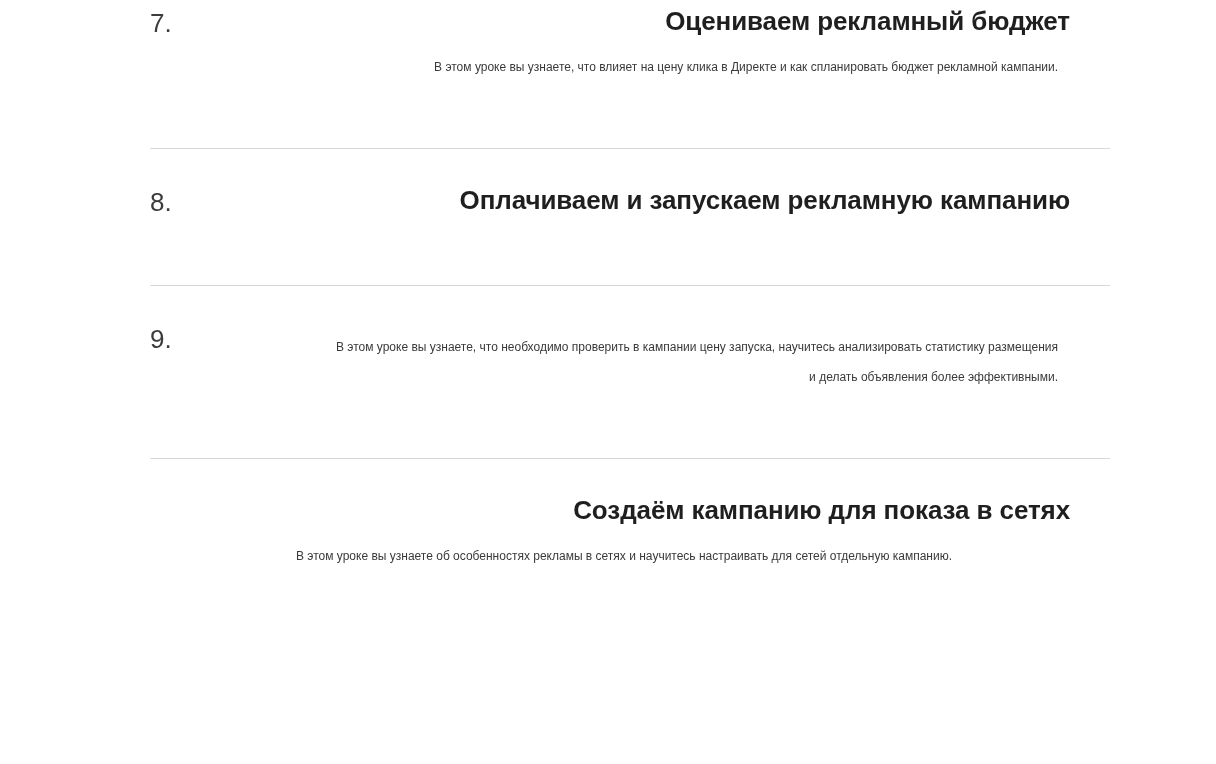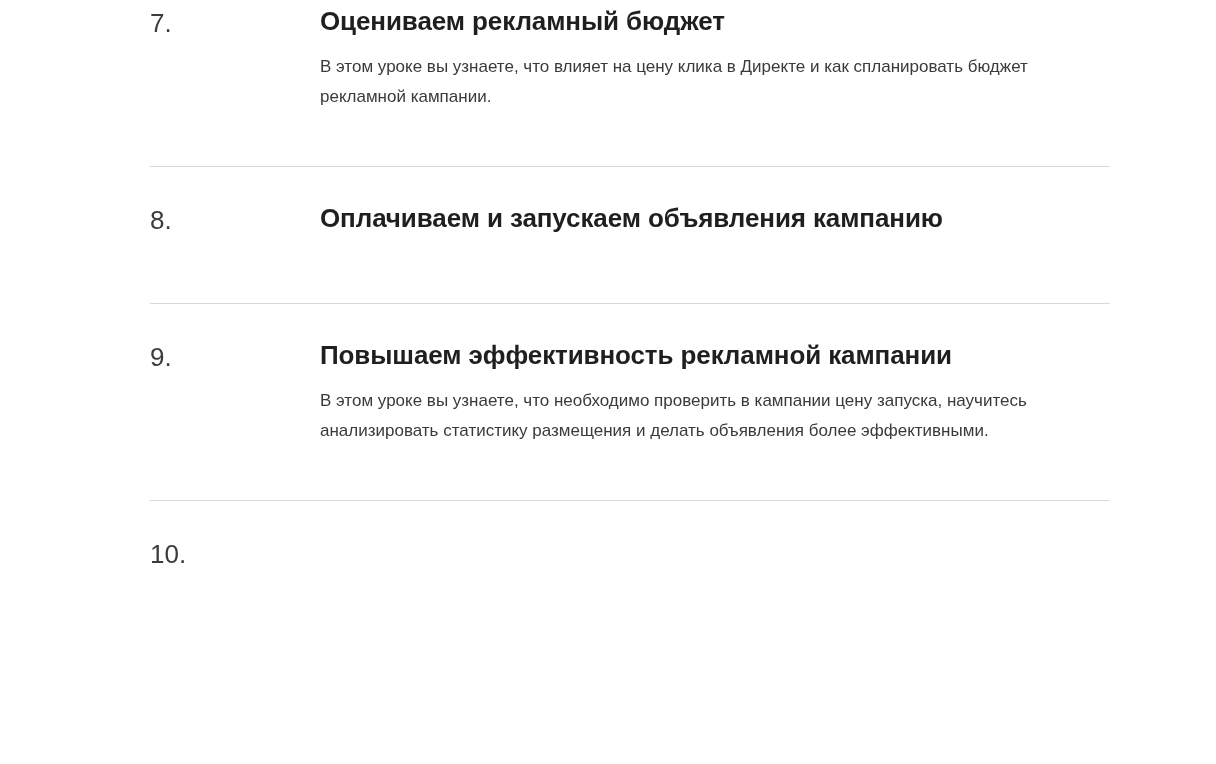--- a/index.html
+++ b/index.html
@@ -41,37 +41,38 @@
     line-height: 34px;
     font-weight: 400;
     color: #3c3c3c;
     padding-top: 2px;
     letter-spacing: 0.1px;
   }
 
   .lesson-body {
     flex: 1 1 auto;
     padding-right: 40px;
+    text-align: right;
   }
 
   .lesson-title {
     font-size: 26px;
     line-height: 34px;
     font-weight: 700;
     color: #1f1f1f;
     margin: 0 0 14px 0;
     letter-spacing: -0.1px;
   }
 
   .lesson-desc {
-    font-size: 17px;
+    font-size: 12px;
     line-height: 30px;
     font-weight: 400;
     color: #3a3a3a;
-    margin: 0;
+    margin: 12px;
     max-width: 790px;
   }
 
   
   .separator {
     height: 1px;
     background: #d8d8d8;
     width: 960px;
     margin-left: 150px;
   }
@@ -97,42 +98,44 @@
   </div>
 
   <div class="gap-before"></div>
   <div class="separator"></div>
   <div class="gap-after"></div>
 
   <div class="lesson">
     <div class="lesson-inner">
       <div class="lesson-number">8.</div>
       <div class="lesson-body">
-        <h2 class="lesson-title">Оплачиваем и запускаем объявления кампанию</h2>
+        <h2 class="lesson-title">Оплачиваем и запускаем рекламную кампанию</h2>
       </div>
     </div>
   </div>
 
   <div class="gap-before"></div>
   <div class="separator"></div>
   <div class="gap-after"></div>
 
   <div class="lesson">
     <div class="lesson-inner">
       <div class="lesson-number">9.</div>
       <div class="lesson-body">
-        <h2 class="lesson-title">Повышаем эффективность рекламной кампании</h2>
         <p class="lesson-desc">В этом уроке вы узнаете, что необходимо проверить в кампании цену запуска, научитесь анализировать статистику размещения и делать объявления более эффективными.</p>
       </div>
     </div>
   </div>
 
   <div class="gap-before"></div>
   <div class="separator"></div>
   <div class="gap-after"></div>
 
   <div class="lesson">
     <div class="lesson-inner">
-      <div class="lesson-number">10.</div>
+      <div class="lesson-body">
+        <h2 class="lesson-title">Создаём кампанию для показа в сетях</h2>
+        <p class="lesson-desc">В этом уроке вы узнаете об особенностях рекламы в сетях и научитесь настраивать для сетей отдельную кампанию.</p>
+      </div>
     </div>
   </div>
 
 </div>
 
 </body></html>

